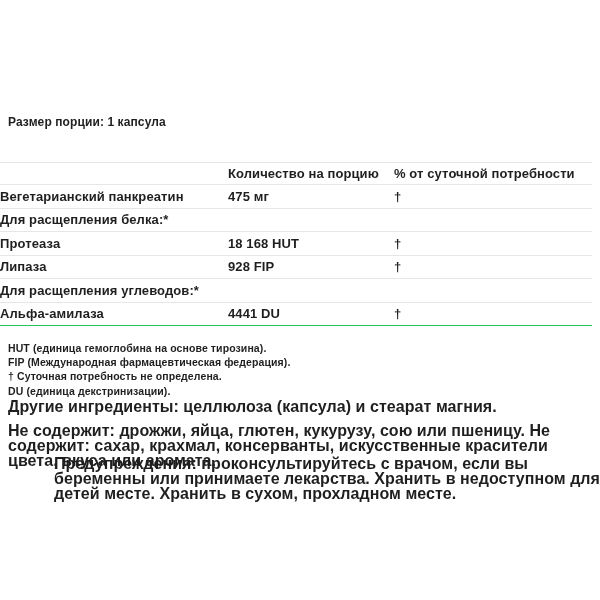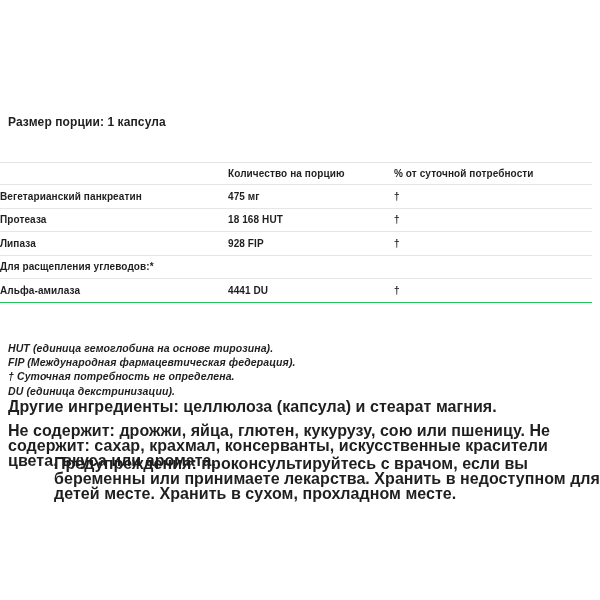--- a/index.html
+++ b/index.html
@@ -53,21 +53,21 @@
   .facts-table col.c-name  { width: 228px; }
   .facts-table col.c-amt   { width: 166px; }
   .facts-table col.c-dv    { width: 198px; }
 
   .facts-table th,
   .facts-table td {
     border-top: 1px solid #e6e6e6;
     padding: 0;
     text-align: left;
     vertical-align: middle;
-    font-size: 10px;
+    font-size: 13px;
     letter-spacing: 0.1px;
   }
 
   .facts-table thead th {
     border-top: 1px solid #e4e4e4;
     height: 21px;
     font-weight: bold;
     color: #1f1f1f;
   }
 
@@ -96,21 +96,20 @@
     top: 341px;
     width: 584px;
   }
   .units-line {
     font-size: 10.5px;
     font-weight: bold;
     color: #1f1f1f;
     line-height: 14.2px;
     letter-spacing: 0.1px;
     white-space: nowrap;
-    font-style: italic;
   }
 
   .para {
     position: absolute;
     left: 8px;
     width: 546px;
     font-size: 16px;
     font-weight: bold;
     color: #1f1f1f;
     line-height: 15px;
@@ -143,20 +142,25 @@
         <th class="cell-pad-dv">% от суточной потребности</th>
       </tr>
     </thead>
     <tbody>
         <tr>
           <td class="cell-pad-name">Вегетарианский панкреатин</td>
           <td class="cell-pad-amt">475 мг</td>
           <td class="cell-pad-dv dagger">†</td>
         </tr>
         <tr>
+          <td class="cell-pad-name">Для расщепления белка:*</td>
+          <td class="cell-pad-amt"></td>
+          <td class="cell-pad-dv dagger"></td>
+        </tr>
+        <tr>
           <td class="cell-pad-name">Протеаза</td>
           <td class="cell-pad-amt">18 168 HUT</td>
           <td class="cell-pad-dv dagger">†</td>
         </tr>
         <tr>
           <td class="cell-pad-name">Липаза</td>
           <td class="cell-pad-amt">928 FIP</td>
           <td class="cell-pad-dv dagger">†</td>
         </tr>
         <tr>

